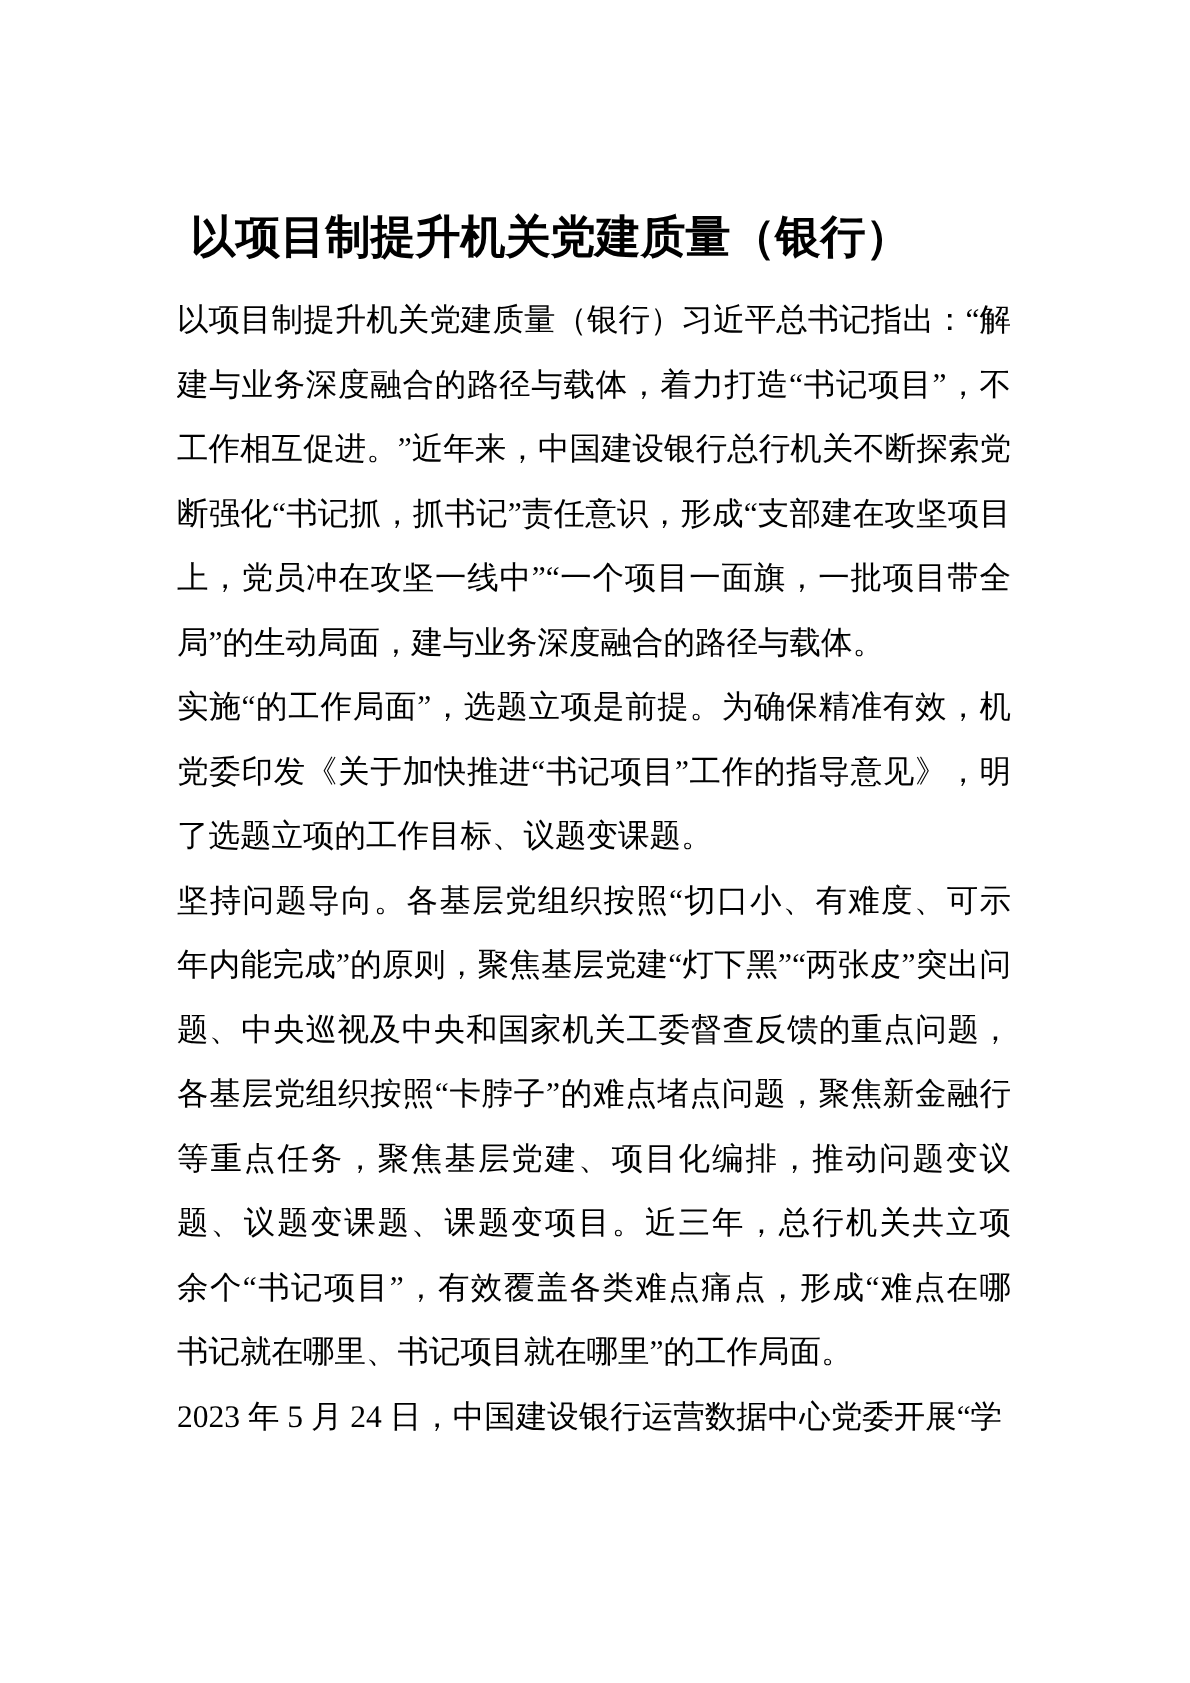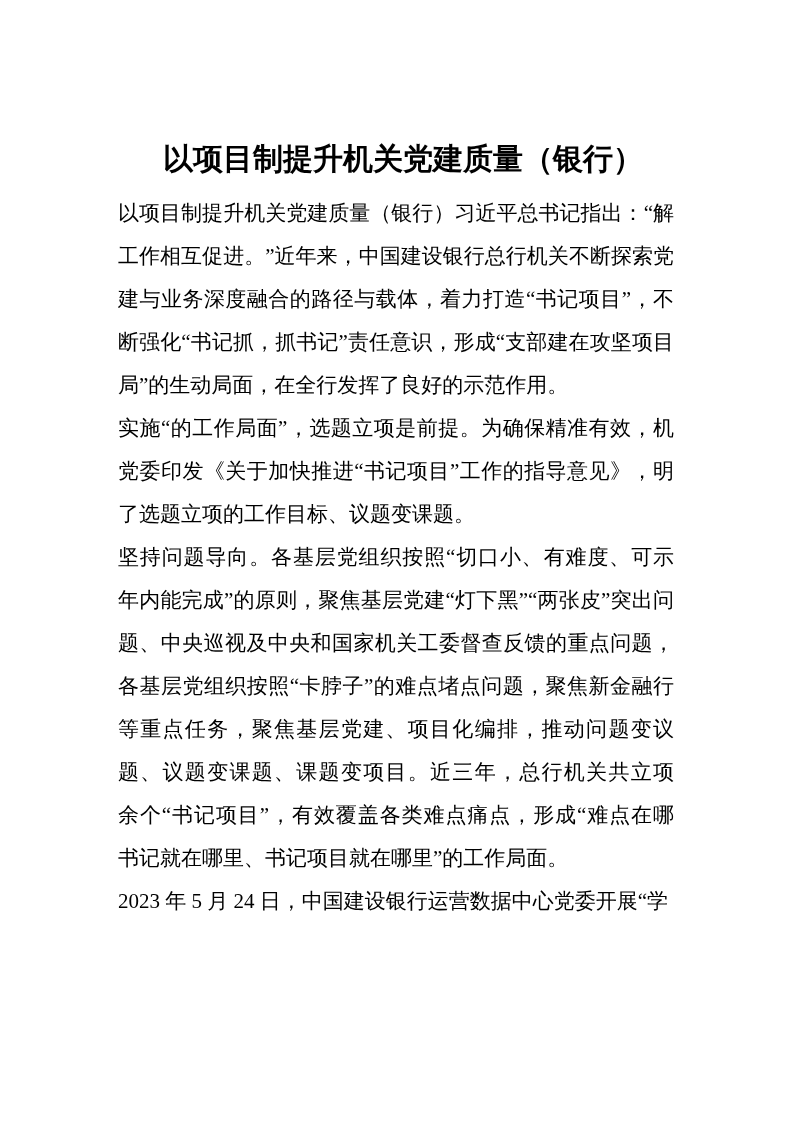--- a/index.html
+++ b/index.html
@@ -23,21 +23,20 @@
     width: 734px;
     height: 46px;
     line-height: 46px;
     text-align: center;
     font-size: 30px;
     font-weight: bold;
     letter-spacing: 0px;
     color: #000000;
     font-family: "Liberation Serif", serif;
     white-space: nowrap;
-    padding-left: 36px;
   }
   .doc-body {
     position: absolute;
     top: 192px;
     left: 118px;
     width: 556px;
   }
   .text-line {
     height: 43px;
     line-height: 43px;
@@ -54,24 +53,25 @@
     text-align-last: left;
   }
 </style>
 </head>
 <body>
 
 <div class="page">
   <h1 class="doc-title">以项目制提升机关党建质量（银行）</h1>
   <div class="doc-body">
       <div class="text-line fill">以项目制提升机关党建质量（银行）习近平总书记指出：“解</div>
+      <div class="text-line fill">建与业务深度融合的路径与载体，着力打造“书记项目”，不</div>
       <div class="text-line fill">工作相互促进。”近年来，中国建设银行总行机关不断探索党</div>
-      <div class="text-line fill">建与业务深度融合的路径与载体，着力打造“书记项目”，不</div>
       <div class="text-line fill">断强化“书记抓，抓书记”责任意识，形成“支部建在攻坚项目</div>
-      <div class="text-line natural">局”的生动局面，在全行发挥了良好的示范作用。</div>
+      <div class="text-line fill">上，党员冲在攻坚一线中”“一个项目一面旗，一批项目带全</div>
+      <div class="text-line natural">局”的生动局面，建与业务深度融合的路径与载体。</div>
       <div class="text-line fill">实施“的工作局面”，选题立项是前提。为确保精准有效，机关</div>
       <div class="text-line fill">党委印发《关于加快推进“书记项目”工作的指导意见》，明确</div>
       <div class="text-line natural">了选题立项的工作目标、议题变课题。</div>
       <div class="text-line fill">坚持问题导向。各基层党组织按照“切口小、有难度、可示范、</div>
       <div class="text-line fill">年内能完成”的原则，聚焦基层党建“灯下黑”“两张皮”突出问</div>
       <div class="text-line fill">题、中央巡视及中央和国家机关工委督查反馈的重点问题，</div>
       <div class="text-line fill">各基层党组织按照“卡脖子”的难点堵点问题，聚焦新金融行动</div>
       <div class="text-line fill">等重点任务，聚焦基层党建、项目化编排，推动问题变议</div>
       <div class="text-line fill">题、议题变课题、课题变项目。近三年，总行机关共立项 300</div>
       <div class="text-line fill">余个“书记项目”，有效覆盖各类难点痛点，形成“难点在哪里、</div>

